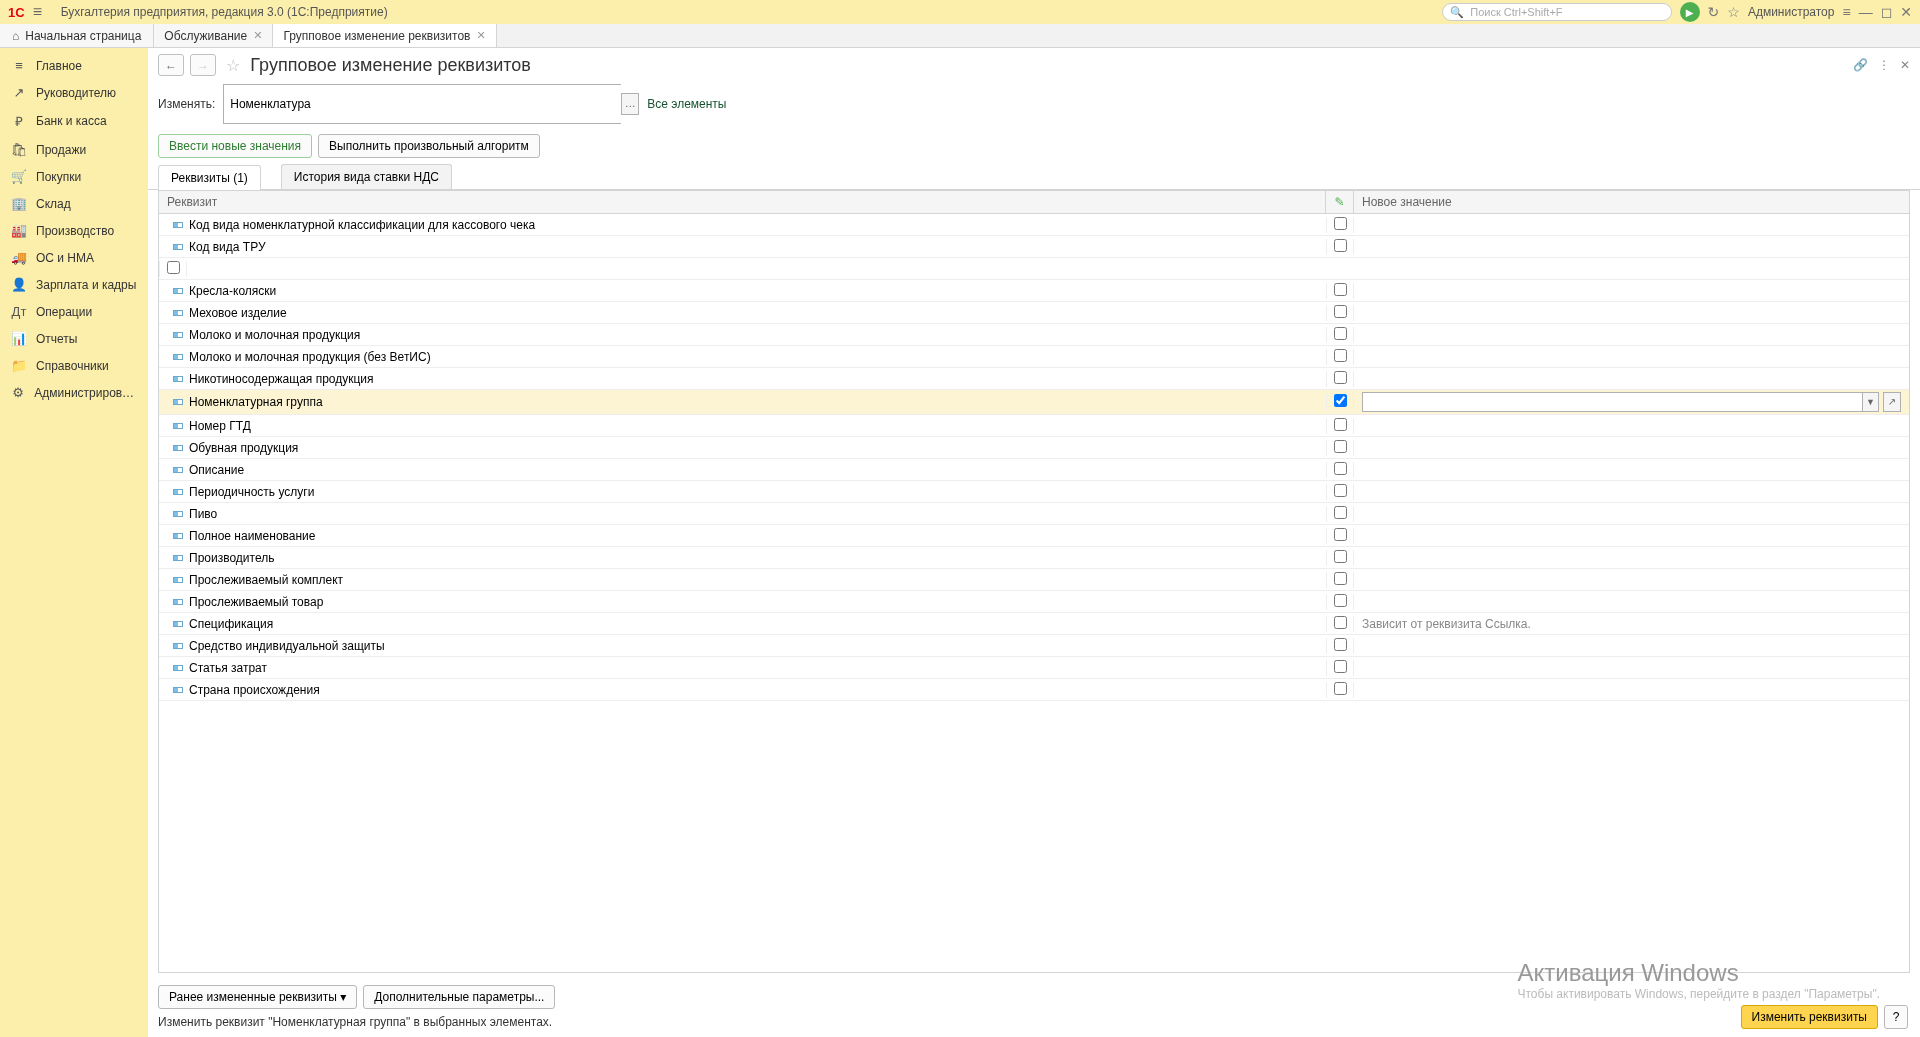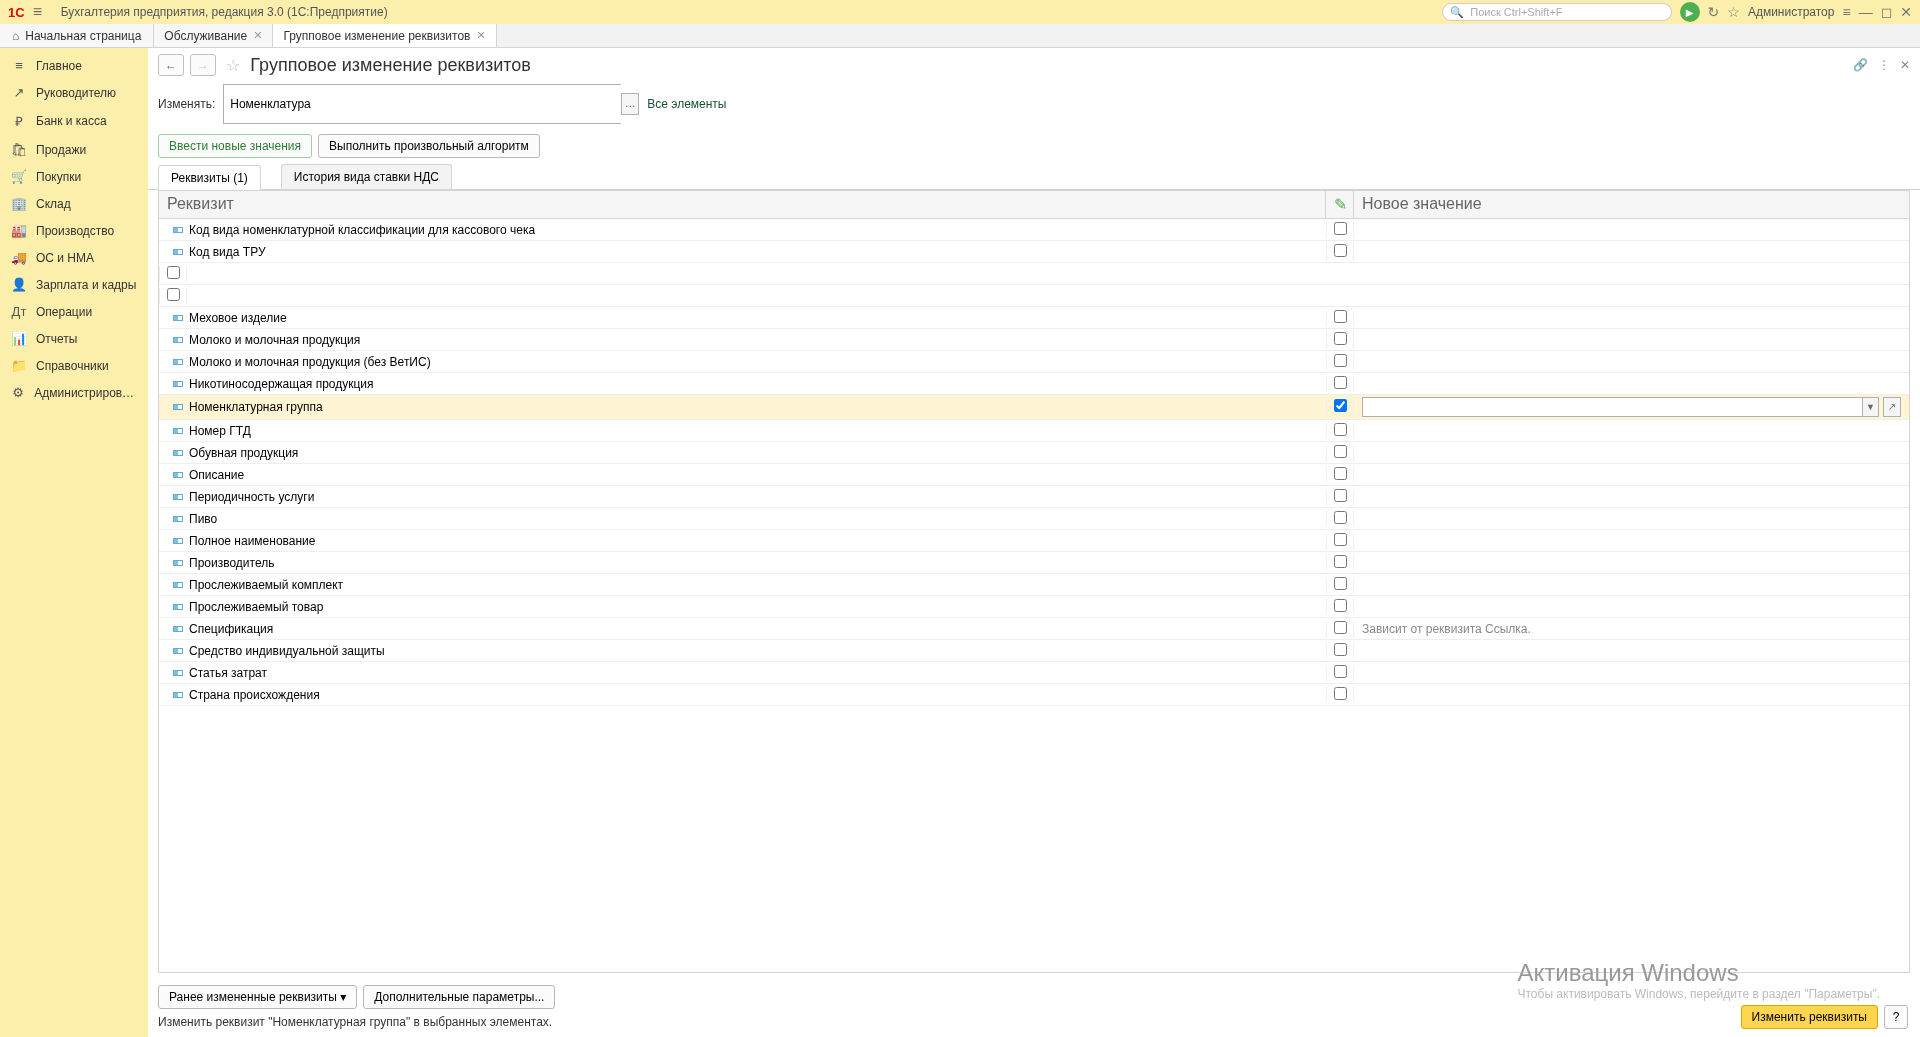--- a/index.html
+++ b/index.html
@@ -54,21 +54,21 @@
 .btn.green { color: #2e7d32; border-color: #9ccf9c; }
 
 
 .innertabs { padding: 0 10px; display: flex; border-bottom: 1px solid #d4d4d4; margin-top: 2px; }
 .innertab { padding: 5px 12px; border: 1px solid #d4d4d4; border-bottom: none; background: #f3f3f3; cursor: pointer; border-radius: 3px 3px 0 0; margin-right: 20px; font-size: 12px; }
 .innertab.active { background: #fff; position: relative; top: 1px; }
 
 
 .table-wrap { flex: 1; margin: 0 10px 6px; border: 1px solid #d4d4d4; display: flex; flex-direction: column; overflow: hidden; }
 .table-head { display: flex; background: #f5f5f5; border-bottom: 1px solid #d4d4d4; }
-.th { padding: 4px 8px; color: #666; font-size: 16px; border-right: 1px solid #d4d4d4; }
+.th { padding: 4px 8px; color: #666; font-size: 12px; border-right: 1px solid #d4d4d4; }
 .th.col-name { flex: 1; }
 .th.col-check { width: 28px; text-align: center; color: #4caf50; }
 .th.col-value { width: 555px; border-right: none; }
 .table-body { flex: 1; overflow-y: scroll; position: relative; }
 .tr { display: flex; border-bottom: 1px solid #eee; align-items: center; min-height: 22px; }
 .tr.selected { background: #fdf4d3; }
 .td-name { flex: 1; display: flex; align-items: center; padding: 2px 8px 2px 14px; gap: 6px; }
 .field-icon { width: 10px; height: 6px; background: linear-gradient(90deg, #7bc0e8 50%, #fff 50%); border: 1px solid #6ba8cc; flex-shrink: 0; }
 .td-check { width: 28px; text-align: center; border-left: 1px solid #eee; border-right: 1px solid #eee; }
 .td-value { width: 555px; padding: 2px 8px; position: relative; display: flex; align-items: center; color: #888; }
@@ -245,20 +245,24 @@
               <span>Код вида ТРУ</span>
             </div>
             <div class="td-check"><input type="checkbox" class="chk" style=""></div>
             <div class="td-value"></div>
           </div>
           <div class="tr">
             <div class="td-check"><input type="checkbox" class="chk" style=""></div>
             <div class="td-value"></div>
           </div>
           <div class="tr">
+            <div class="td-name">
+              <span class="field-icon"></span>
+              <span>Кресла-коляски</span>
+            </div>
             <div class="td-check"><input type="checkbox" class="chk" style=""></div>
             <div class="td-value"></div>
           </div>
           <div class="tr">
             <div class="td-name">
               <span class="field-icon"></span>
               <span>Меховое изделие</span>
             </div>
             <div class="td-check"><input type="checkbox" class="chk" style=""></div>
             <div class="td-value"></div>

